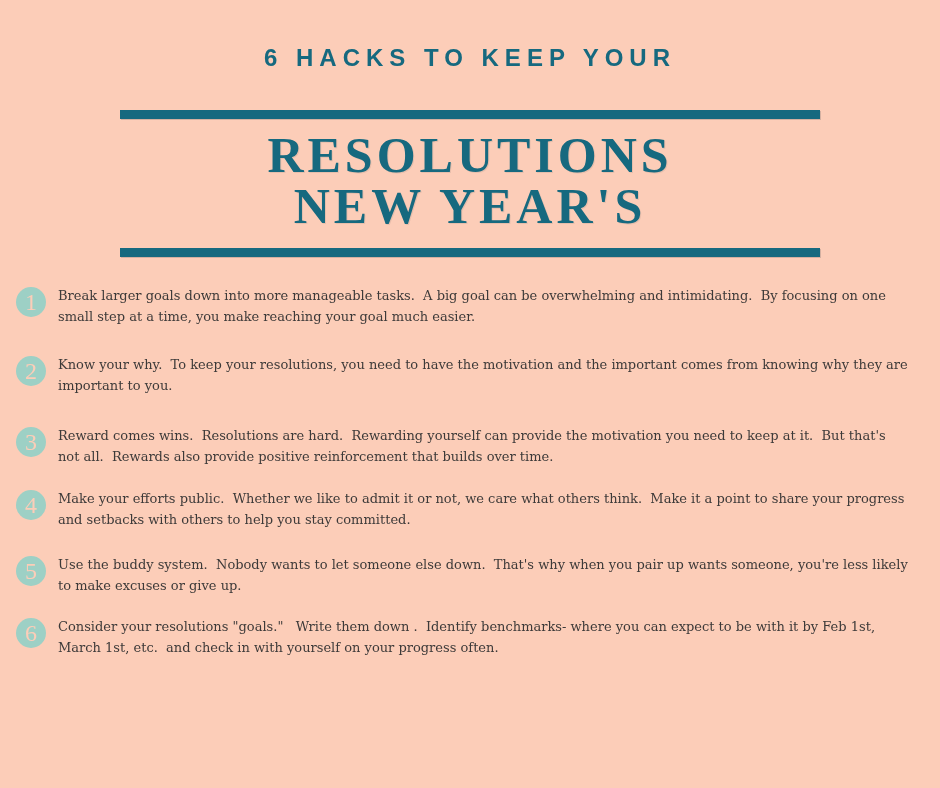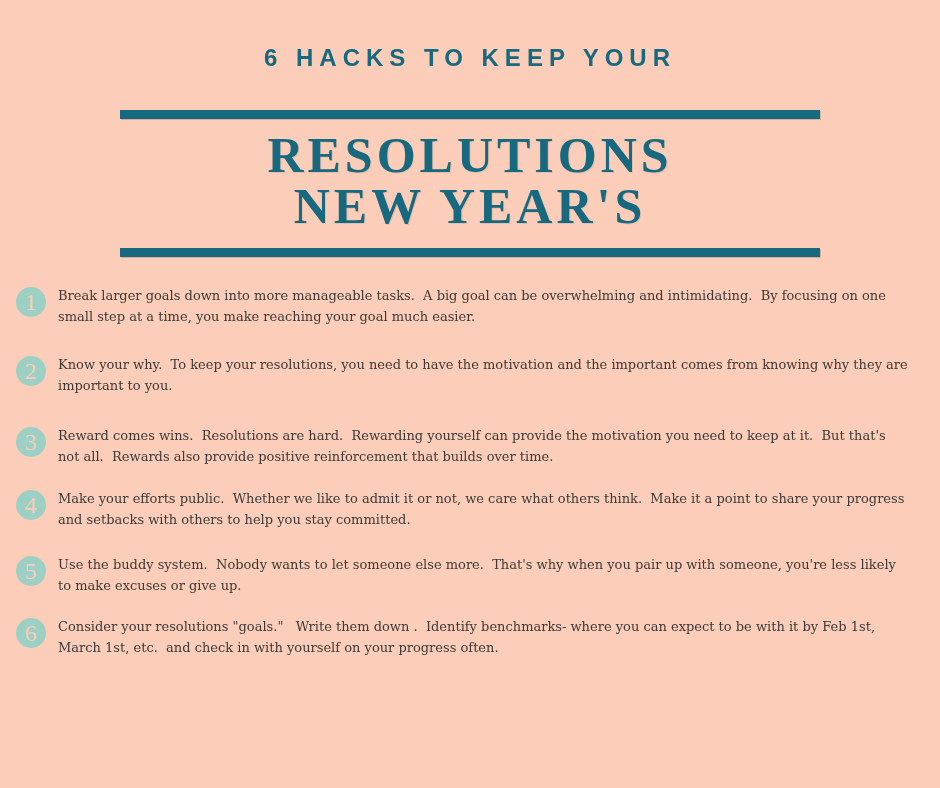--- a/index.html
+++ b/index.html
@@ -128,21 +128,21 @@
       <div class="hack-text">Reward comes wins.  Resolutions are hard.  Rewarding yourself can provide the motivation you need to keep at it.  But that's not all.  Rewards also provide positive reinforcement that builds over time.</div>
     </div>
 
     <div class="hack-item">
       <div class="hack-badge">4</div>
       <div class="hack-text">Make your efforts public.  Whether we like to admit it or not, we care what others think.  Make it a point to share your progress and setbacks with others to help you stay committed.</div>
     </div>
 
     <div class="hack-item">
       <div class="hack-badge">5</div>
-      <div class="hack-text">Use the buddy system.  Nobody wants to let someone else more.  That's why when you pair up with someone, you're less likely to make excuses or give up.</div>
+      <div class="hack-text">Use the buddy system.  Nobody wants to let someone else down.  That's why when you pair up wants someone, you're less likely to make excuses or give up.</div>
     </div>
 
     <div class="hack-item">
       <div class="hack-badge">6</div>
       <div class="hack-text">Consider your resolutions "goals."   Write them down .  Identify benchmarks- where you can expect to be with it by Feb 1st, March 1st, etc.  and check in with yourself on your progress often.</div>
     </div>
 
   </div>
 </div>
 

